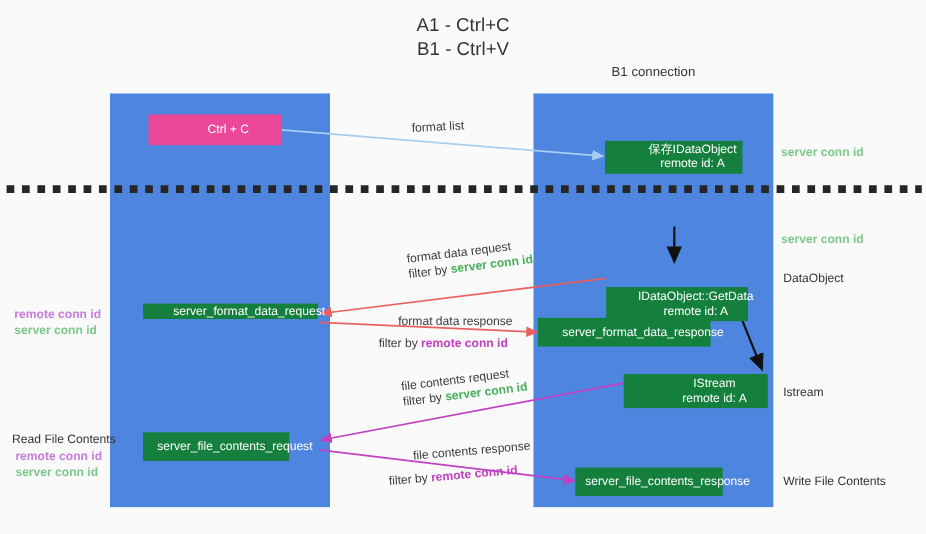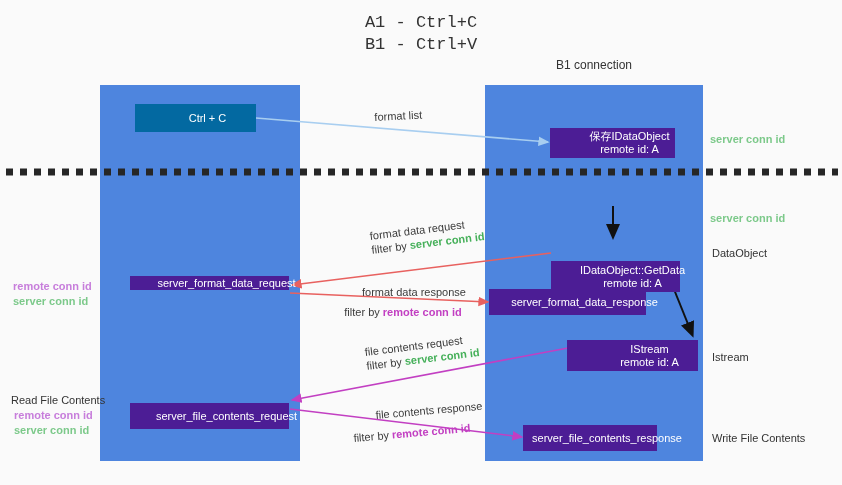--- a/index.html
+++ b/index.html
@@ -51,22 +51,22 @@
     display: flex;
     align-items: center;
     justify-content: center;
     text-align: center;
     color: #ffffff;
     font-size: 11px;
     line-height: 13px;
     box-sizing: border-box;
     white-space: pre-line;
   }
-  .node.green { background: #0369a1; padding-left: 24px; }
-  .node.orange { background: #4c1d95; padding-left: 34px; }
+  .node.green { background: #ec4899; padding-left: 24px; }
+  .node.orange { background: #15803d; padding-left: 34px; }
   .edge-label {
     position: absolute;
     font-size: 11px;
     line-height: 14px;
     color: #3b3b3b;
     white-space: nowrap;
     transform-origin: left top;
   }
   .edge-label .server { color: #46b05a; font-weight: bold; }
   .edge-label .remote { color: #c23fc2; font-weight: bold; }
@@ -85,21 +85,21 @@
   }
   .note-stack .remote { color: #c77ddb; font-weight: bold; }
   .note-stack .server { color: #7cc98a; font-weight: bold; }
   .note-stack .plain { color: #333333; }
 </style>
 </head>
 <body>
 
 <div id="stage">
 
-  <div class="diagram-title" style="left:291px; top:12px; width:260px;font-family:Liberation Mono, monospace;">A1 - Ctrl+C
+  <div class="diagram-title" style="left:291px; top:12px; width:260px;">A1 - Ctrl+C
 B1 - Ctrl+V</div>
 
   <div class="lane" style="left:100px; top:85px; width:200px; height:376px;"></div>
   <div class="lane" style="left:485px; top:85px; width:218px; height:376px;"></div>
 
   <div class="lane-title" style="left:534px; top:58px; width:120px;">B1
 connection</div>
 
   <svg id="svg-layer" viewBox="0 0 842 485">
     <defs>
@@ -143,21 +143,21 @@
   <div class="node orange" style="left:551px; top:237px; width:129px; height:31px;margin-top:24px;">IDataObject::GetData
 remote id: A</div>
 
   <div class="node orange" style="left:130px; top:276px; width:159px; height:14px;">server_format_data_request</div>
 
   <div class="node orange" style="left:489px; top:289px; width:157px; height:26px;">server_format_data_response</div>
 
   <div class="node orange" style="left:567px; top:340px; width:131px; height:31px;">IStream
 remote id: A</div>
 
-  <div class="node orange" style="left:130px; top:403px; width:159px; height:26px;">server_file_contents_request</div>
+  <div class="node orange" style="left:130px; top:393px; width:133px; height:26px;">server_file_contents_request</div>
 
   <div class="node orange" style="left:523px; top:425px; width:134px; height:26px;">server_file_contents_response</div>
 
   <div class="edge-label" style="left:374px; top:110px; transform: rotate(-3deg);">
     <span>format list</span>
   </div>
 
   <div class="edge-label" style="left:369px; top:229px; transform: rotate(-7deg);">
     <div>format data request</div>
     <div>

